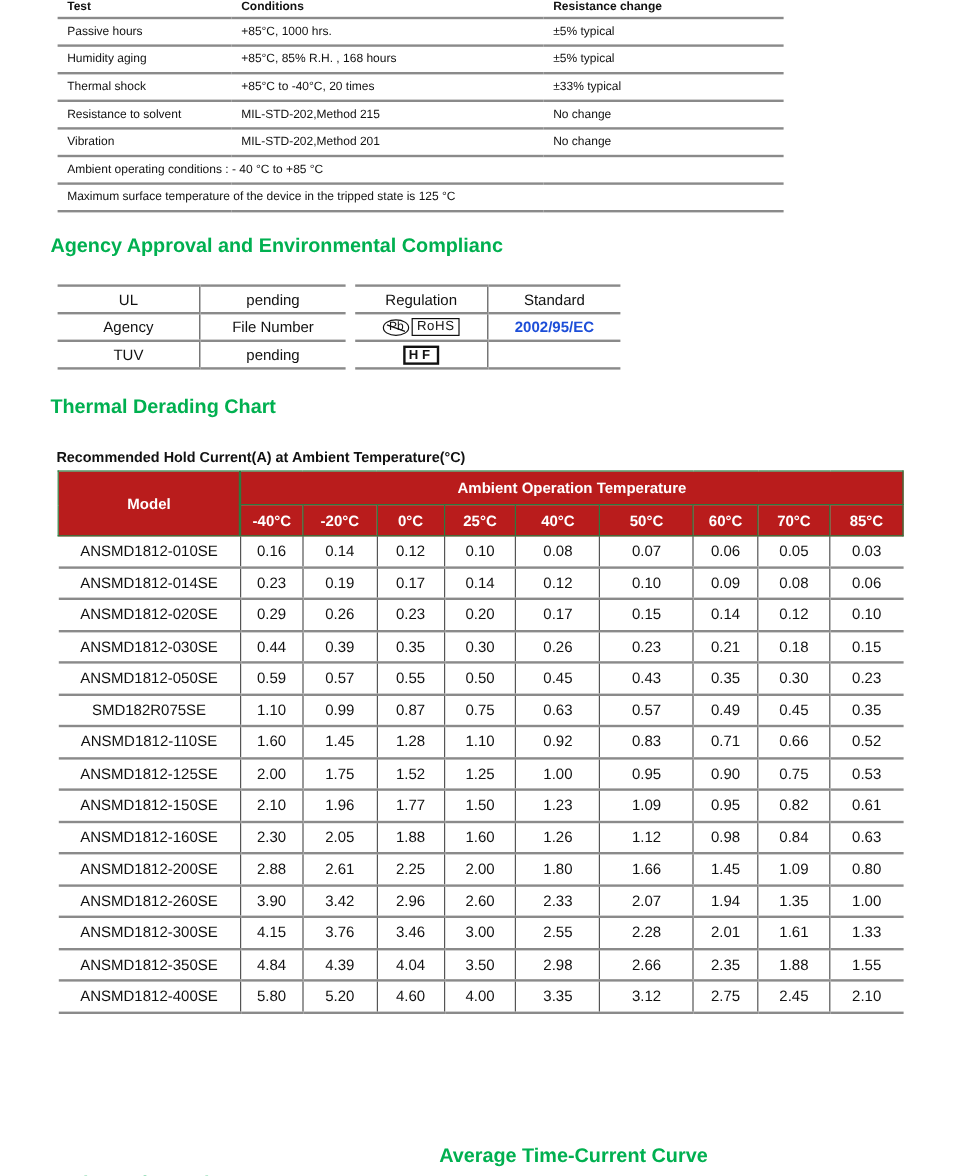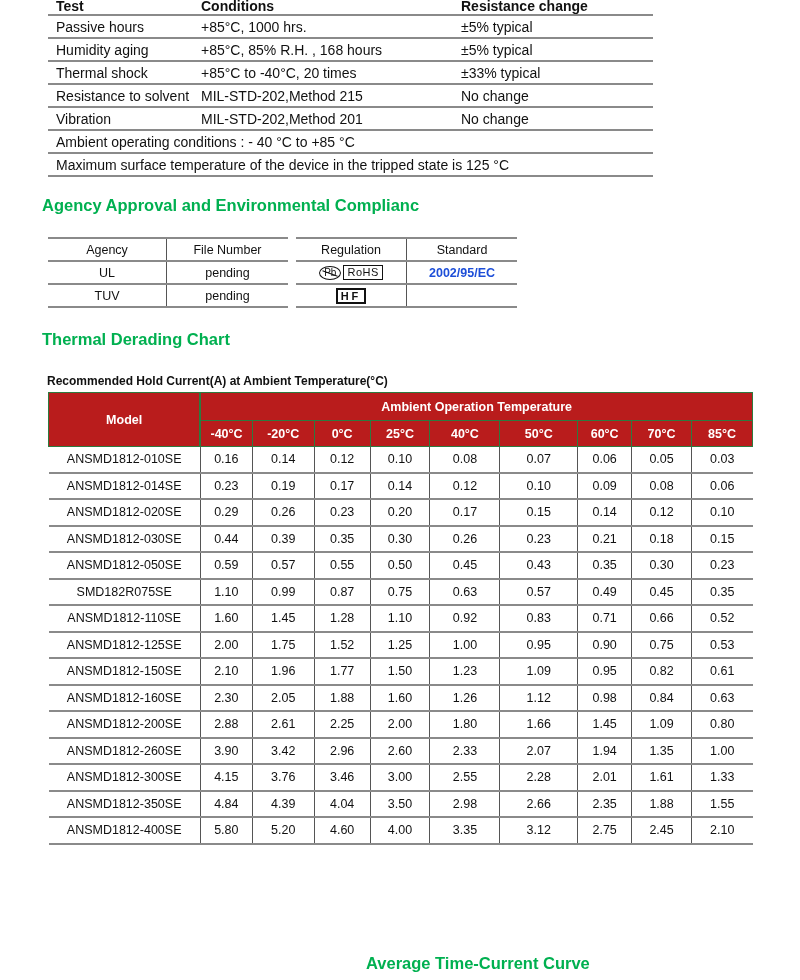--- a/index.html
+++ b/index.html
@@ -1,21 +1,21 @@
 <!DOCTYPE html>
 <html><head>
 <meta charset="utf-8">
 <style>
   html, body { margin: 0; padding: 0; background: #ffffff; }
   body { width: 800px; height: 980px; position: relative; overflow: hidden;
          font-family: "Liberation Sans", sans-serif; color: #111; }
   .abs { position: absolute; }
 
   
-  #test-table { left: 48px; top: 0; width: 605px; border-collapse: collapse; font-size: 14px; }
+  #test-table { left: 48px; top: 0; width: 605px; border-collapse: collapse; font-size: 10px; }
   #test-table td, #test-table th { padding: 0 0 0 8px; height: 21px; text-align: left; border-bottom: 2px solid #8a8a8a; white-space: nowrap; }
   #test-table th { font-weight: bold; height: 14px; padding-top: 0; vertical-align: top; line-height: 12px; }
   #test-table td.c1 { width: 252px; }
   #test-table td.c2 { width: 192px; }
 
   h2.section { position: absolute; margin: 0; color: #00b050; font-size: 16.5px; font-weight: bold; white-space: nowrap; }
 
   
   table.agency { position: absolute; border-collapse: collapse; font-size: 12.5px; }
   table.agency td { text-align: center; height: 21px; padding: 0; border-top: 2px solid #8a8a8a; border-bottom: 2px solid #8a8a8a; }
@@ -82,26 +82,26 @@
         <td colspan="3">Maximum surface temperature of the device in the tripped state is 125 °C</td>
       </tr>
     </tbody>
 </table>
 
 <h2 class="section" style="left:42px; top:196px;">Agency Approval and Environmental Complianc</h2>
 
 <table class="agency" style="left:48px; top:237px; width:240px;">
   <tbody>
       <tr>
+    <td>UL</td>
+    <td>pending</td>
+  </tr>
+  <tr>
     <td style="width:118px;">Agency</td>
     <td>File Number</td>
-  </tr>
-  <tr>
-    <td>UL</td>
-    <td>pending</td>
   </tr>
   <tr>
     <td>TUV</td>
     <td>pending</td>
   </tr>
 </tbody>
   </table>
 
 <table class="agency" style="left:296px; top:237px; width:221px;">
   <tbody>

